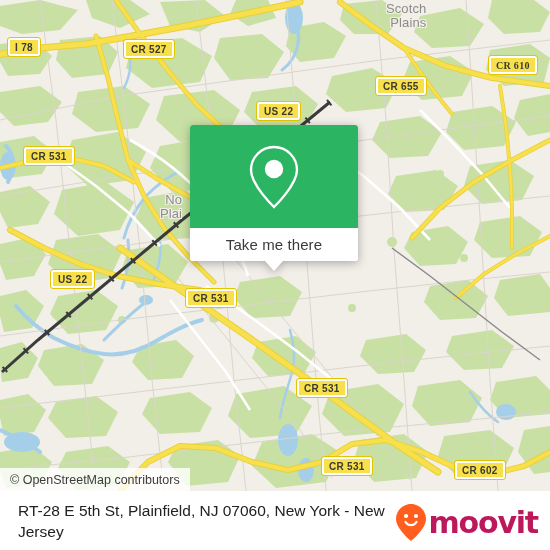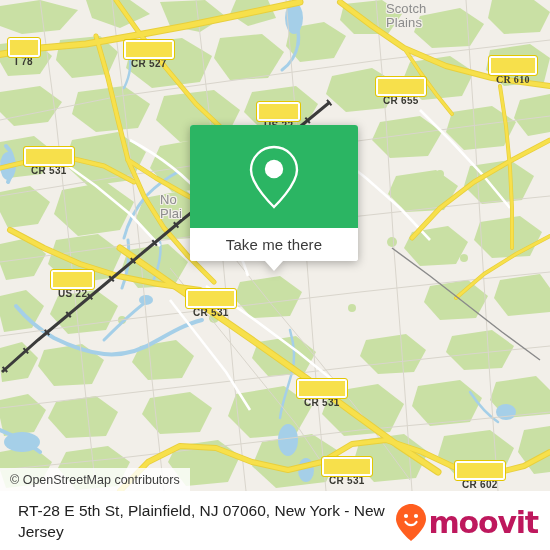--- a/index.html
+++ b/index.html
@@ -41,21 +41,21 @@
     height: 491px;
   }
 
   
   .place-label {
     position: absolute;
     color: #8c8c8c;
     font-family: "Liberation Sans", sans-serif;
     font-size: 13px;
     line-height: 14px;
-    text-align: left;
+    text-align: right;
     white-space: pre;
     letter-spacing: 0.1px;
     text-shadow:
       1px 0 0 #f2efe9, -1px 0 0 #f2efe9,
       0 1px 0 #f2efe9, 0 -1px 0 #f2efe9,
       1px 1px 0 #f2efe9, -1px -1px 0 #f2efe9,
       1px -1px 0 #f2efe9, -1px 1px 0 #f2efe9;
     pointer-events: none;
   }
 
@@ -66,21 +66,21 @@
     background: #f7e04b;
     border: 2px solid #ffffff;
     outline: 1px solid #e3c600;
     border-radius: 2px;
     color: #3a3a33;
     font-family: "Liberation Sans", sans-serif;
     font-size: 10px;
     font-weight: bold;
     line-height: 14px;
     height: 18px;
-    padding: 15px 5px 0 5px;
+    padding: 1px 5px 0 5px;
     text-align: center;
     white-space: nowrap;
     letter-spacing: 0.3px;
   }
 
   
   #attribution {
     position: absolute;
     left: 0;
     bottom: 0;

